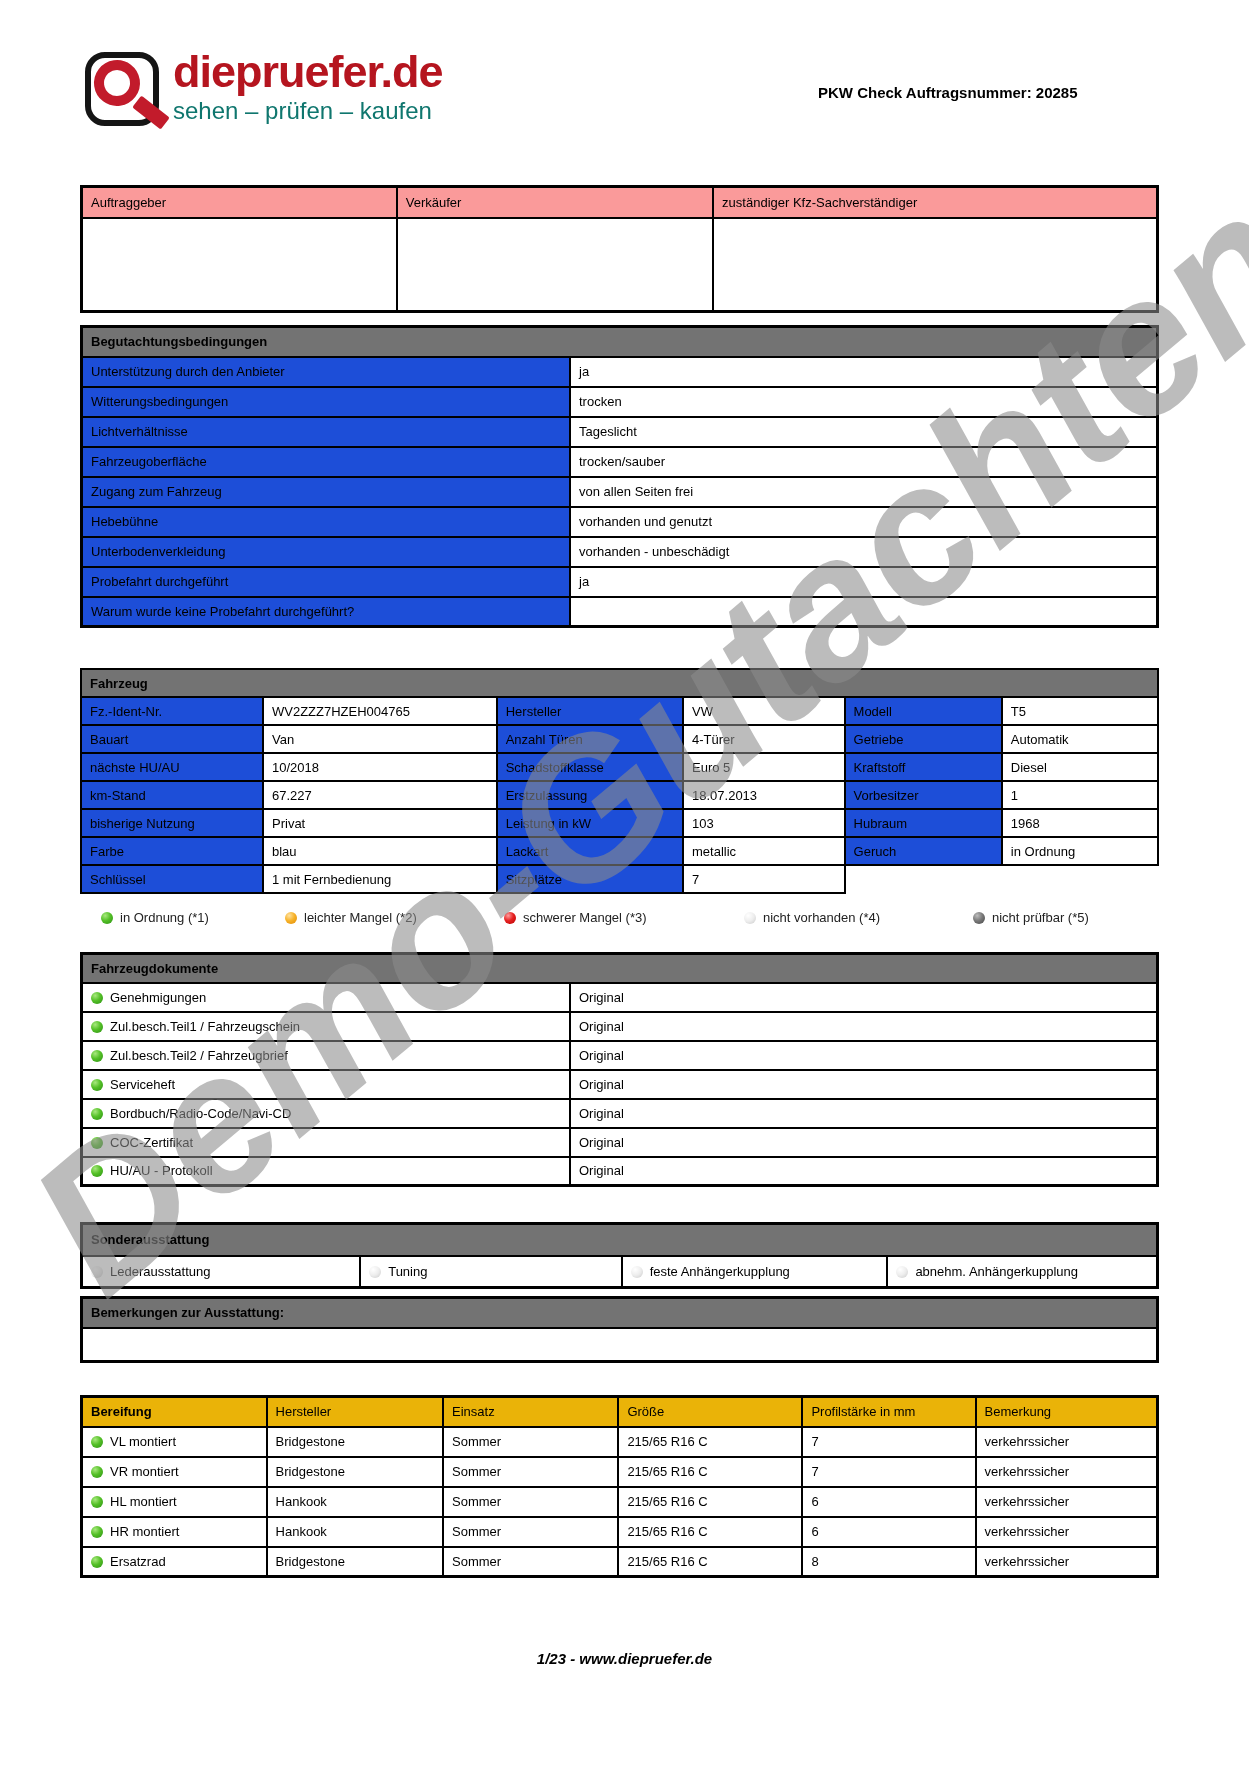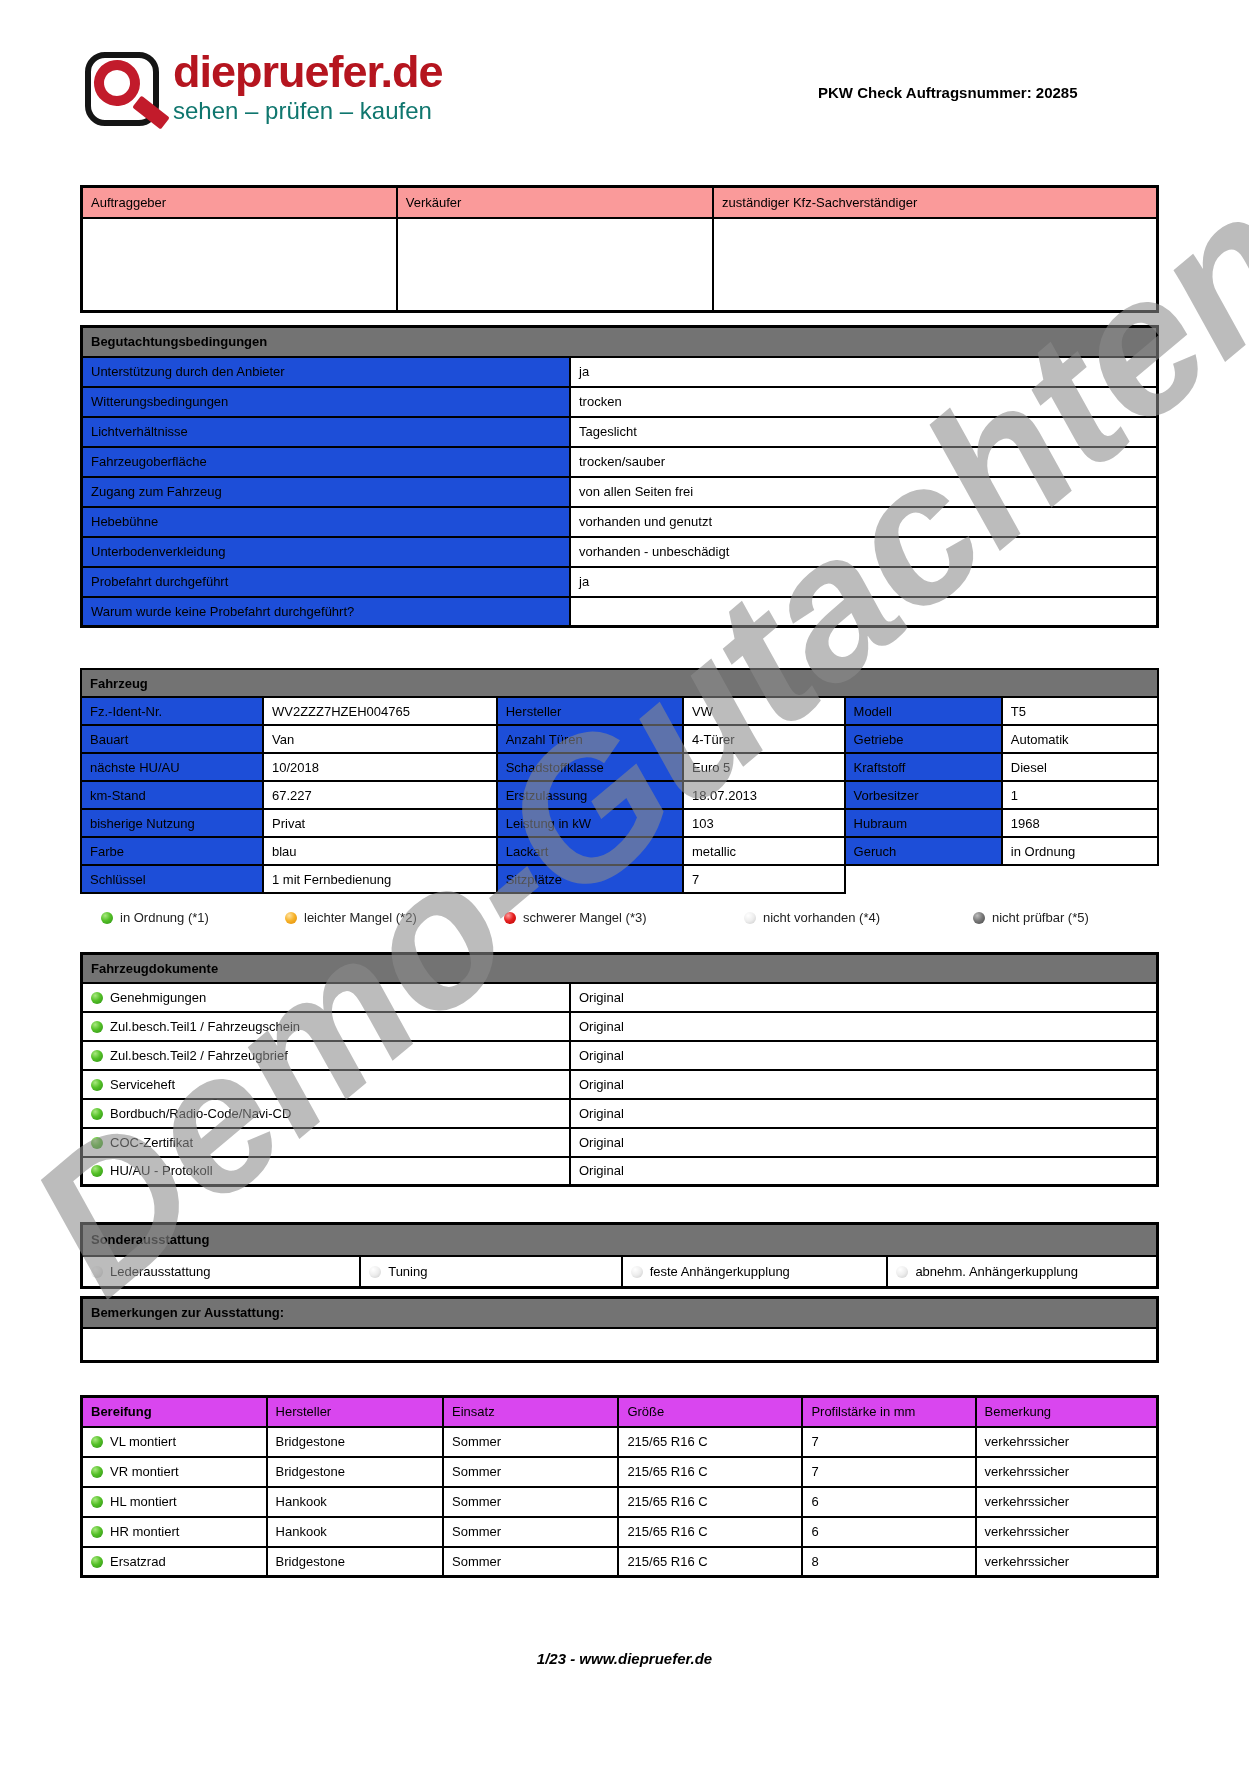--- a/index.html
+++ b/index.html
@@ -48,21 +48,21 @@
   .t-docs { top:952px; }
   .t-docs td { height:29px; }
 
   .t-extras { top:1222px; }
   .t-extras td { height:32px; }
 
   .t-remarks { top:1296px; }
   .t-remarks td.body { height:34px; }
 
   .t-tires { top:1395px; }
-  .t-tires th { height:30px; background:#d946ef; font-weight:normal; }
+  .t-tires th { height:30px; background:#eab308; font-weight:normal; }
   .t-tires th.first { font-weight:bold; }
   .t-tires td { height:30px; }
 
   .dot { display:inline-block; width:12px; height:12px; border-radius:50%; margin-right:7px; vertical-align:-2px; }
   .dot-green { background:radial-gradient(circle at 35% 30%, #a8e87e 0%, #54c027 45%, #2a8f12 100%); }
   .dot-orange { background:radial-gradient(circle at 35% 30%, #ffe2a0 0%, #f7b32b 45%, #e08900 100%); }
   .dot-red { background:radial-gradient(circle at 35% 30%, #ff9d9d 0%, #e62222 45%, #b80000 100%); }
   .dot-light { background:radial-gradient(circle at 35% 30%, #ffffff 0%, #ededed 50%, #c9c9c9 100%); }
   .dot-dark { background:radial-gradient(circle at 35% 30%, #bdbdbd 0%, #7a7a7a 45%, #444 100%); }
 

